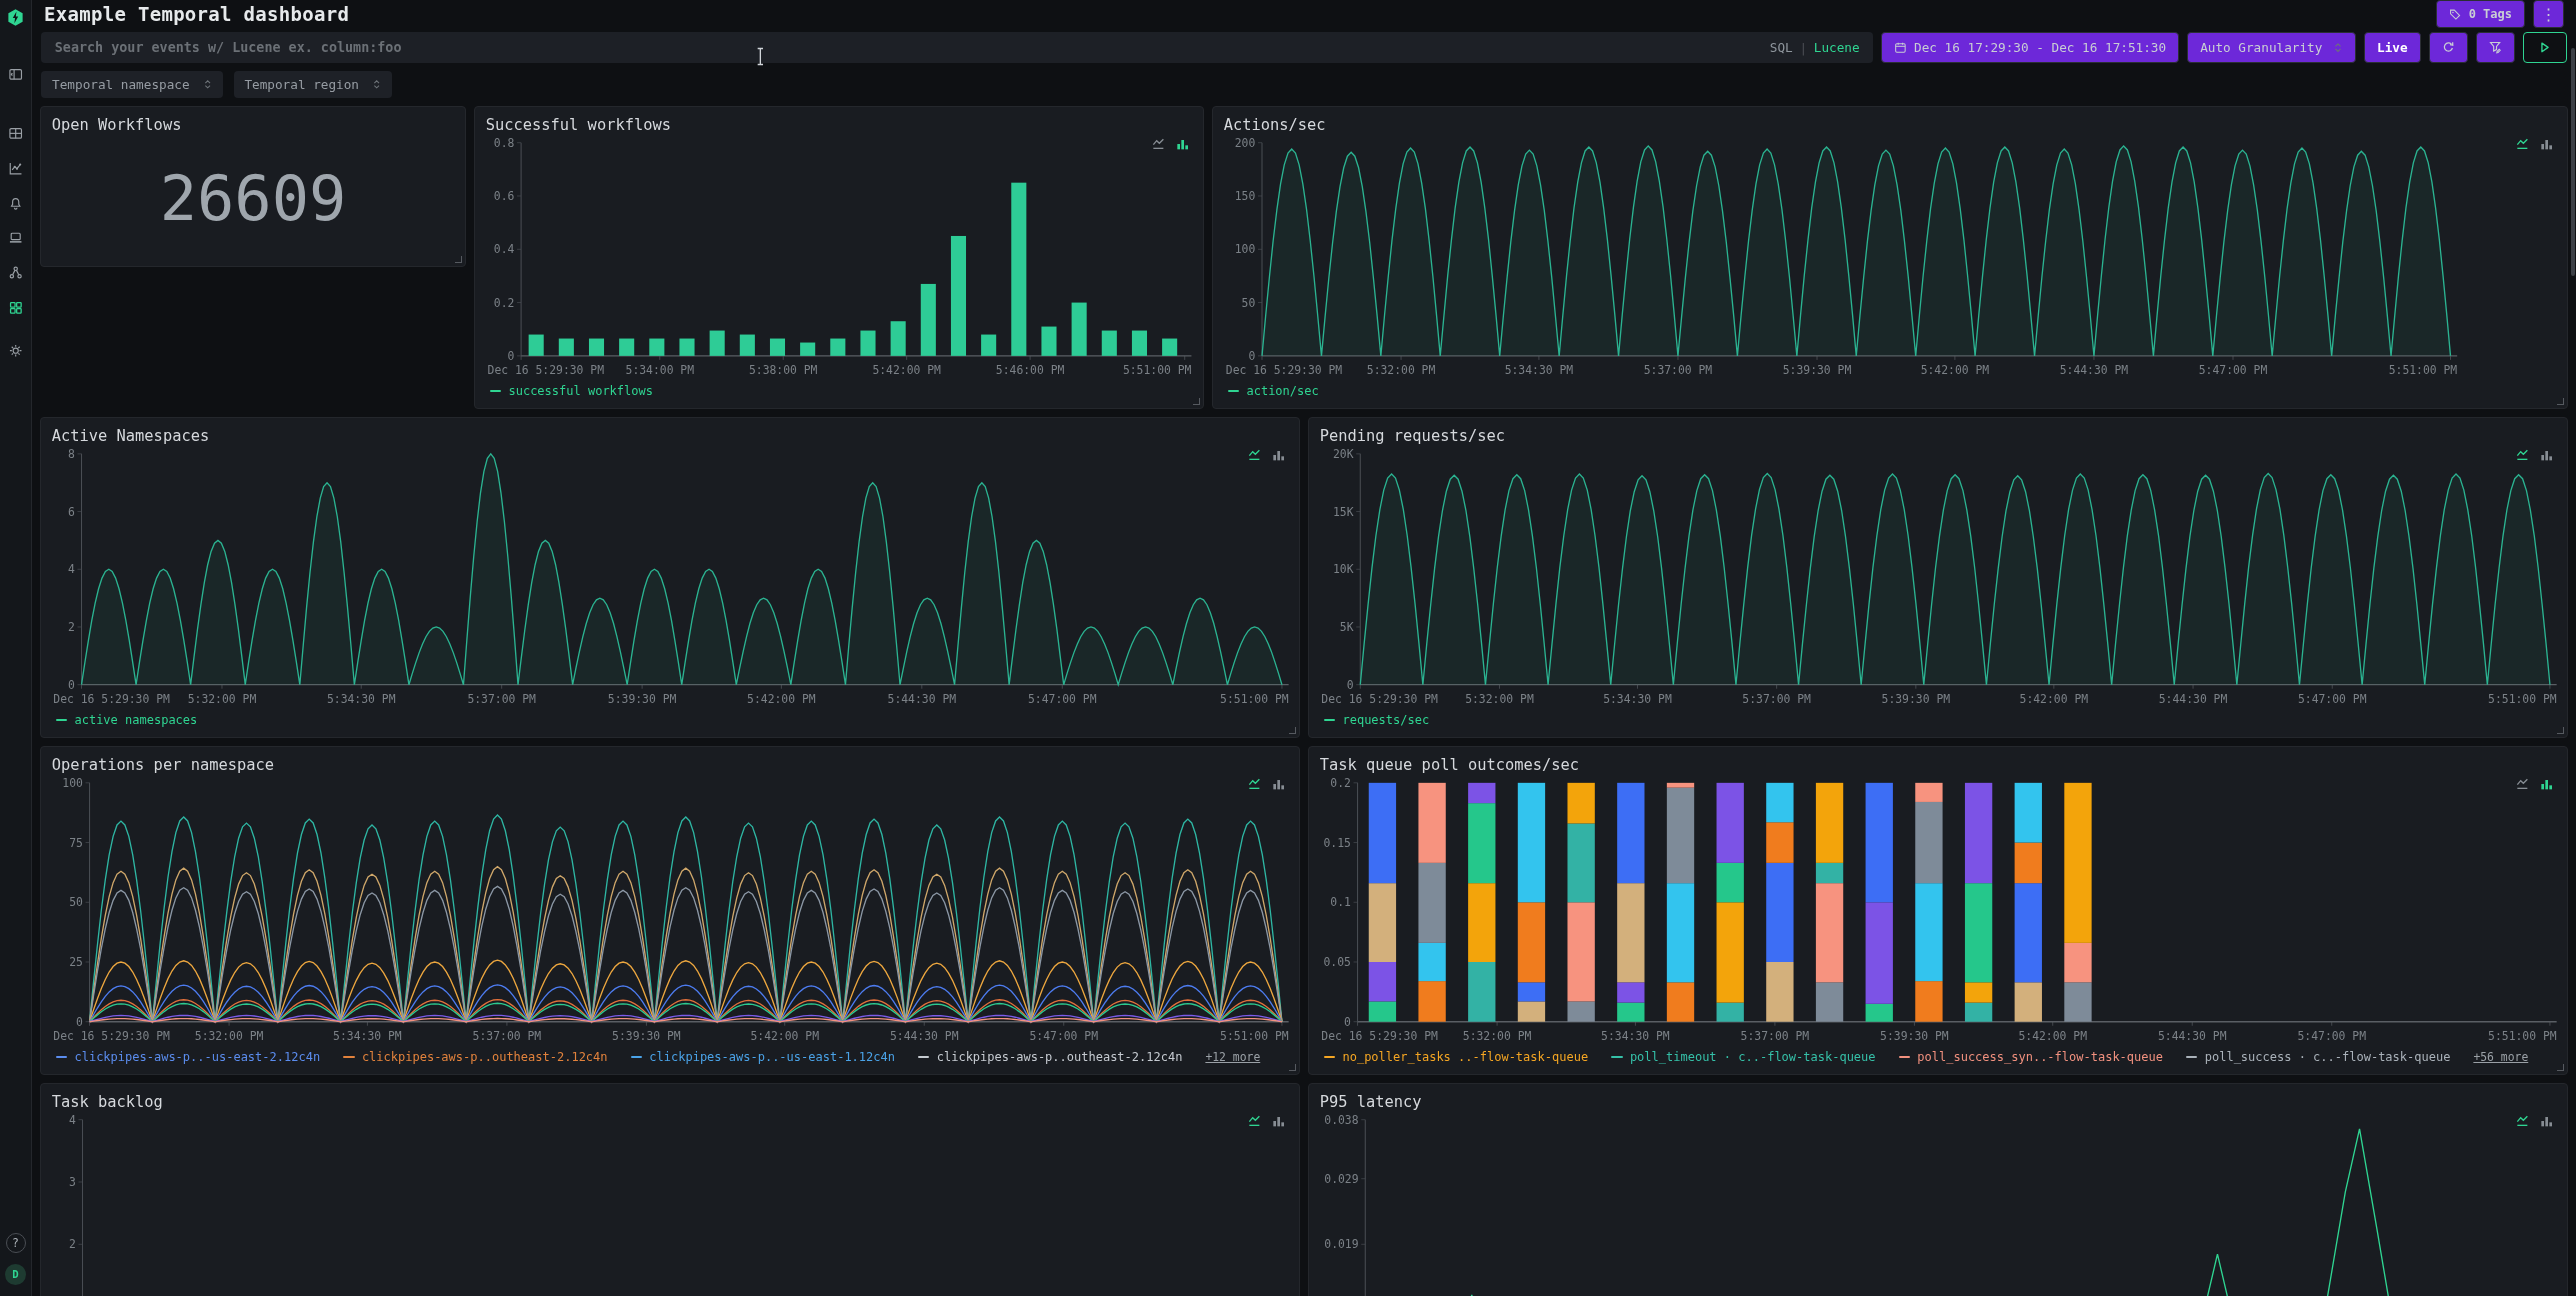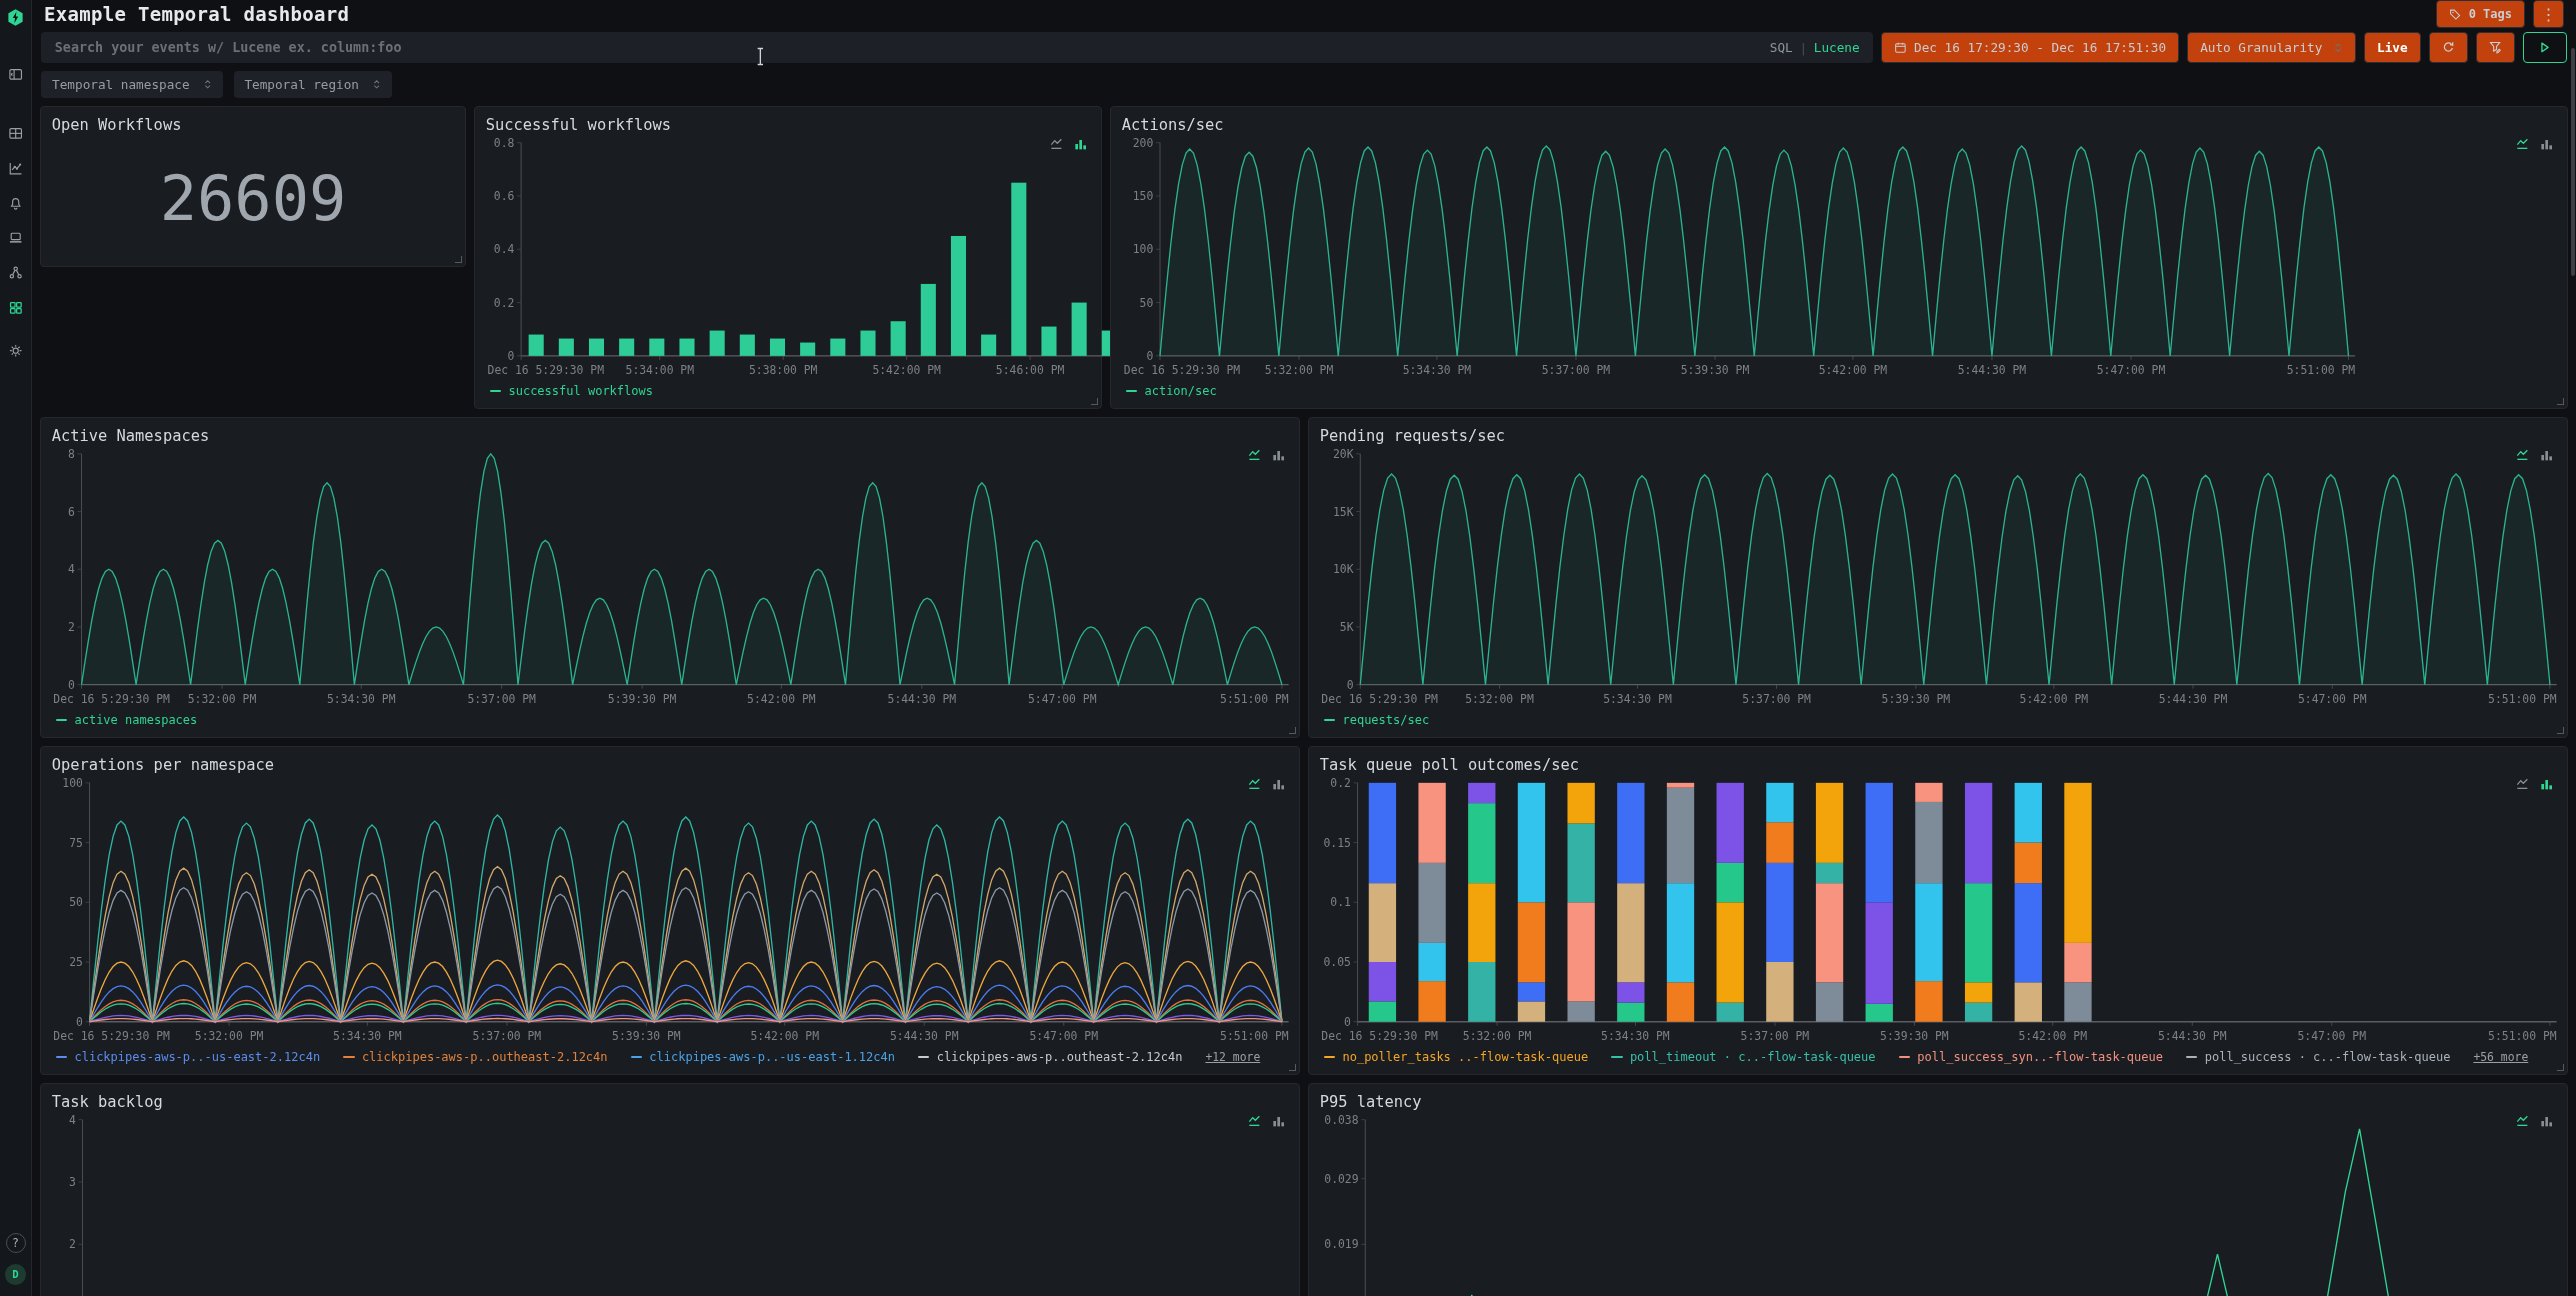--- a/index.html
+++ b/index.html
@@ -32,21 +32,21 @@
     color:#2fd592; font-size:10.7px; font-weight:bold;
     display:flex; align-items:center; justify-content:center; cursor:pointer;
   }
   
   .main { margin-left:32px; height:100%; display:flex; flex-direction:column; }
   .header { display:flex; align-items:center; height:40px; padding:0 12px; }
   .page-title { font-size:19px; font-weight:600; color:#e6e9eb; letter-spacing:0.3px; }
   .header-right { margin-left:auto; display:flex; gap:8px; align-items:center; }
   .btn {
     display:flex; align-items:center; gap:6.7px;
-    background:#c2410c; border:0.7px solid #2b2e34; border-radius:4px;
+    background:#6d28d9; border:0.7px solid #2b2e34; border-radius:4px;
     color:#c9ced4; font-size:12.7px; font-family:inherit; cursor:pointer;
     height:31px; padding:0 12px; white-space:nowrap;
   }
   .btn svg { flex:none; }
   .tags-btn { height:28px; font-weight:bold; font-size:12px; }
   .kebab-btn { height:28px; width:31px; justify-content:center; font-size:16px; color:#c9ced4; padding:0; }
   
   .toolbar { display:flex; gap:8px; padding:4px 9.4px 0; align-items:center; }
   .search-wrap { flex:1; display:flex; align-items:center; background:#1d2026; border-radius:4px; height:31px; }
   .search-wrap input {
@@ -71,21 +71,21 @@
   
   .grid { flex:1; display:flex; flex-direction:column; gap:8px; padding:8px 8px 0; }
   .row { display:flex; gap:8px; }
   .row1 { height:303px; }
   .row2 { height:321px; }
   .row3 { height:329px; }
   .row4 { height:315px; }
   .stats-col { width:426px; display:flex; flex-direction:column; gap:8px; }
   .stat-1 { height:161px; }
   .stat-2 { flex:1; }
-  .sw-col { width:628px; }
+  .sw-col { width:730px; }
   .flex1 { flex:1; }
   .panel {
     background:#191c21; border:0.7px solid #24272c; border-radius:4px;
     position:relative; display:flex; flex-direction:column;
     padding:9.4px 10.7px 5.4px; min-width:0;
   }
   .panel::after {
     content:""; position:absolute; right:3.4px; bottom:3.4px; width:6px; height:6px;
     border-right:1.3px solid #565a60; border-bottom:1.3px solid #565a60;
   }

